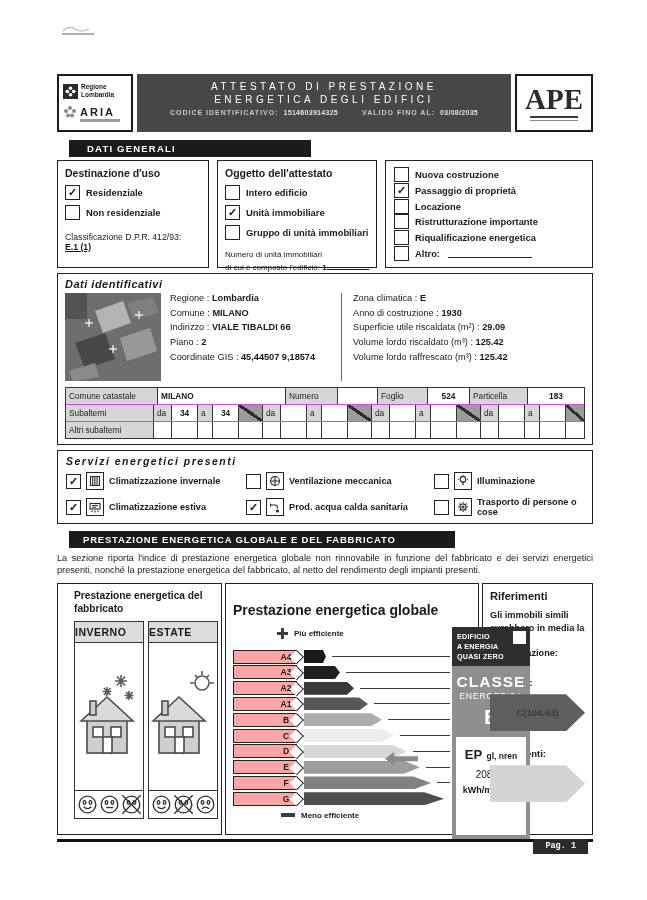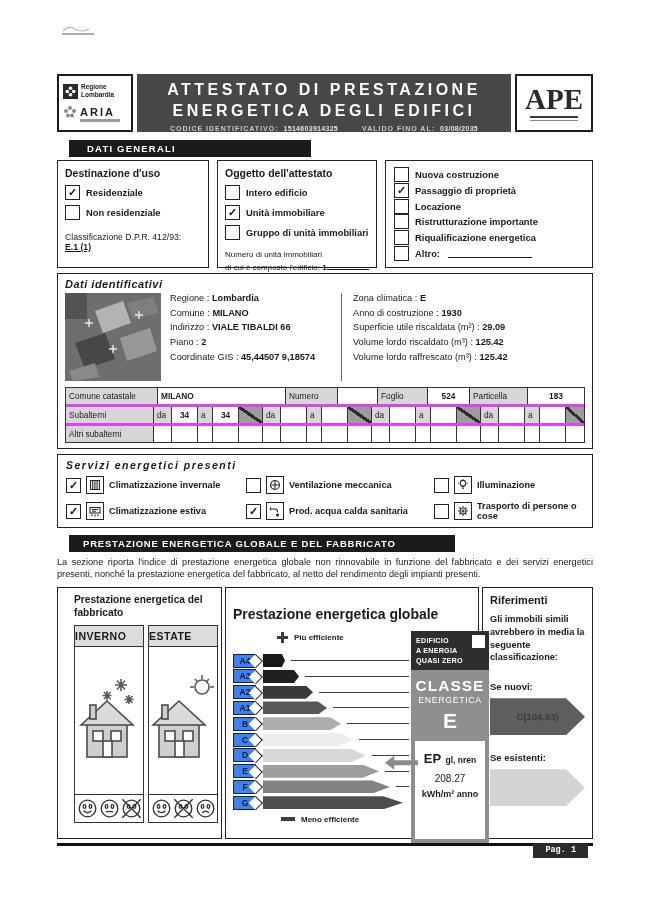--- a/index.html
+++ b/index.html
@@ -13,21 +13,21 @@
   .logo-box{width:76px;border:2px solid #1c1c1c;background:#fff;display:flex;flex-direction:column;
             justify-content:space-evenly;padding:2px 4px;box-sizing:border-box;}
   .regione-row{display:flex;align-items:center;gap:3px;}
   .rose{width:15px;height:15px;background:#2a2a2a;flex:none;display:flex;align-items:center;justify-content:center;}
   .regione-text{font-size:6.5px;font-weight:bold;line-height:1.2;}
   .aria-row{display:flex;align-items:center;gap:3px;}
   .aria-col{display:flex;flex-direction:column;}
   .aria-text{font-size:11px;font-weight:bold;letter-spacing:2px;color:#222;}
   .aria-subbar{height:3px;width:40px;background:#9a9a9a;margin-top:1px;}
   .title-box{flex:1;background:#474747;color:#fff;text-align:center;padding-top:6px;box-sizing:border-box;}
-  .title-main{font-size:16px;font-weight:bold;letter-spacing:3.5px;line-height:1.3;}
+  .title-main{font-size:10px;font-weight:normal;letter-spacing:3.5px;line-height:1.3;}
   .code-row{margin-top:3px;font-size:7px;font-weight:bold;letter-spacing:1px;color:#c9c9c9;
             display:flex;justify-content:center;gap:5px;align-items:baseline;}
   .code-val{color:#e3e3e3;letter-spacing:.3px;}
   .ape-box{width:78px;border:2px solid #1c1c1c;background:#fff;display:flex;flex-direction:column;
            align-items:center;justify-content:center;box-sizing:border-box;}
   .ape-text{font-family:"Liberation Serif",serif;font-size:29px;font-weight:bold;line-height:1;color:#2b2b2b;}
   .ape-line1{width:48px;border-top:2.5px solid #3a3a3a;margin-top:2px;}
   .ape-line2{width:48px;border-top:1px solid #8a8a8a;margin-top:2px;}
 
   
@@ -59,21 +59,21 @@
   .box2-title{font-size:11px;font-weight:bold;font-style:italic;letter-spacing:.5px;}
   .box2-main{display:flex;margin-top:3px;}
   .photo{width:96px;height:88px;flex:none;}
   .fl{width:180px;padding-left:9px;box-sizing:border-box;}
   .fr{flex:1;border-left:1px solid #666;padding-left:11px;}
   .field-row{font-size:9.2px;height:14.7px;white-space:nowrap;}
   .fv{font-weight:bold;}
 
   .cat-table{margin-top:6px;border:1px solid #333;font-size:8.3px;}
   .cat-row{display:flex;height:16px;line-height:16px;}
-  .cat-row + .cat-row{border-top:3px solid #d946ef;}
+  .cat-row + .cat-row{border-top:1px solid #d946ef;}
   .cc{border-right:1px solid #333;box-sizing:border-box;padding:0 3px;overflow:hidden;white-space:nowrap;}
   .cc:last-child{border-right:none;}
   .lab{background:#d6d6d6;}
   .val{background:#fff;font-weight:bold;text-align:center;}
   .diag{background:#9c9c9c;background-image:linear-gradient(to top right,rgba(0,0,0,0) 44%,#2c2c2c 44%,#2c2c2c 56%,rgba(0,0,0,0) 56%);}
 
   
   .box3{border:1.5px solid #222;margin-top:5px;padding:4px 8px 6px;box-sizing:border-box;}
   .box3-title{font-size:10.5px;font-weight:bold;font-style:italic;letter-spacing:1.5px;}
   .serv-grid{display:grid;grid-template-columns:180px 188px 1fr;row-gap:7px;margin-top:5px;}
@@ -97,21 +97,21 @@
   .panelB{width:254px;border:1.5px solid #222;padding:5px 7px;box-sizing:border-box;position:relative;}
   .pb-title{font-size:14px;font-weight:bold;margin-bottom:4px;margin-top:13px;}
   .pb-flex{display:flex;}
   .scale{flex:1;padding-top:2px;}
   .eff-top{display:flex;align-items:center;gap:6px;margin:4px 0 11px 44px;font-size:8px;font-weight:bold;}
   .plus-icon{width:11px;height:11px;position:relative;flex:none;}
   .plus-icon::before{content:"";position:absolute;left:0;top:4px;width:11px;height:3px;background:#3d3d3d;}
   .plus-icon::after{content:"";position:absolute;left:4px;top:0;width:3px;height:11px;background:#3d3d3d;}
   .crow{display:flex;align-items:center;height:13.5px;margin-bottom:2.3px;}
   .chev{width:22px;height:12px;border:1.3px solid #222;border-right:none;font-size:8.5px;font-weight:bold;
-        text-align:center;line-height:12px;position:relative;background:#3b82f6;flex:none;}
+        text-align:center;line-height:12px;position:relative;background:#fca5a5;flex:none;padding-left:41px;}
   .chev::after{content:"";position:absolute;right:-4.9px;top:1.4px;width:8.6px;height:8.6px;
         border-top:1.3px solid #222;border-right:1.3px solid #222;transform:rotate(45deg);background:#fff;}
   .abar{height:13px;margin-left:7px;flex:none;clip-path:polygon(0 0,86% 0,100% 50%,86% 100%,0 100%);}
   .aline{flex:1;border-top:1.8px solid #3d3d3d;margin:0 2px 0 6px;}
   .eff-bottom{display:flex;align-items:center;gap:6px;margin:5px 0 0 48px;font-size:8px;font-weight:bold;}
   .minus-icon{width:14px;height:3.5px;background:#3d3d3d;flex:none;}
 
   .right-col{width:78px;background:#8f8f8f;margin-top:5px;height:214px;display:flex;flex-direction:column;flex:none;}
   .nzeb{background:#2e2e2e;color:#fff;font-size:7.2px;font-weight:bold;padding:5px 5px 4px;line-height:1.4;
         position:relative;letter-spacing:.2px;}

